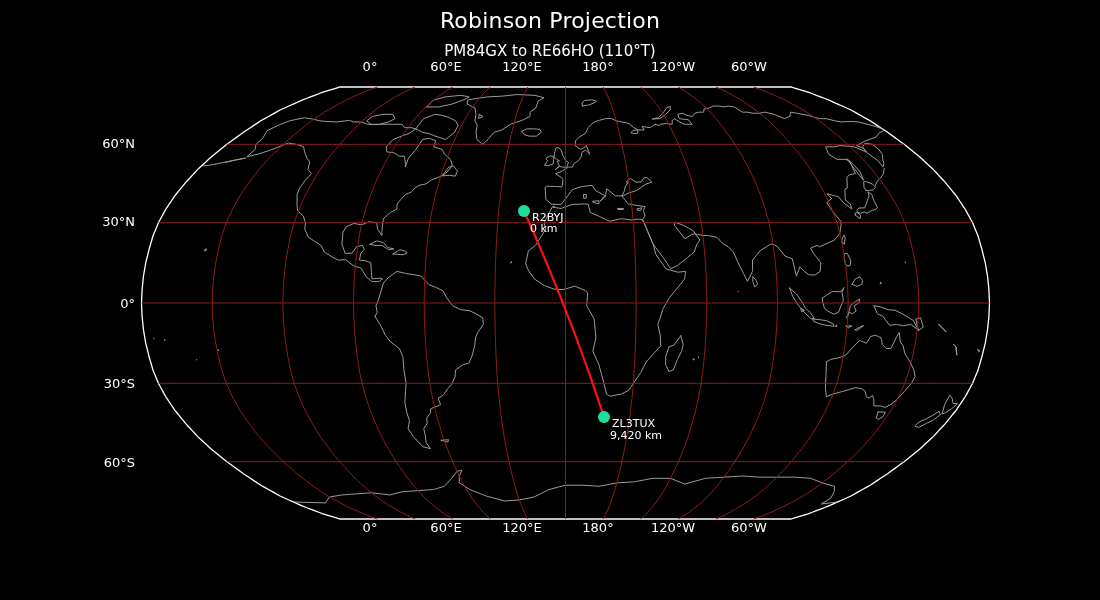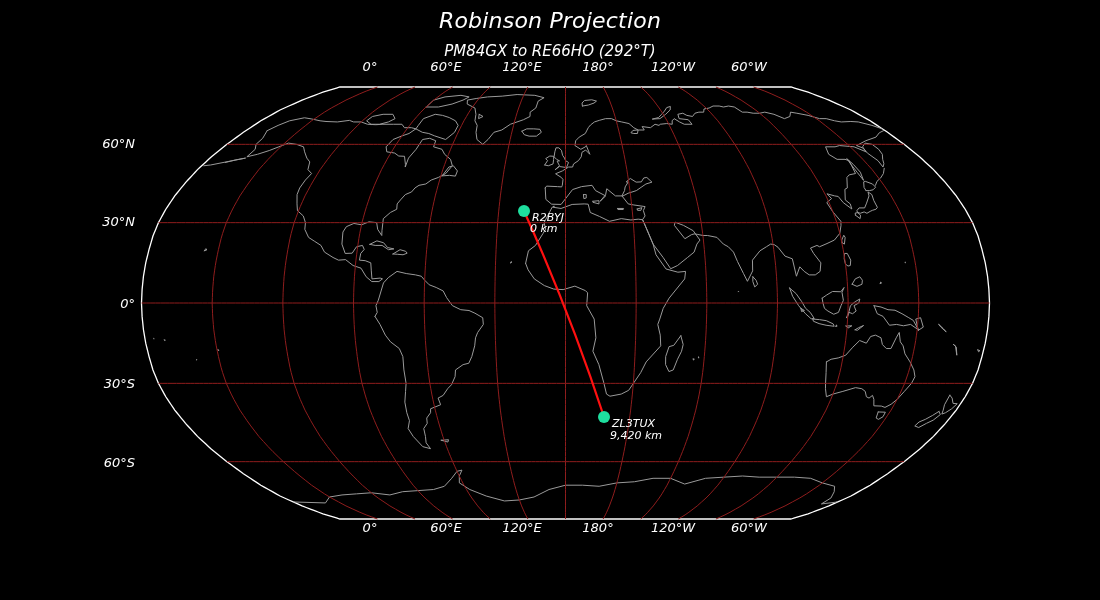--- a/index.html
+++ b/index.html
@@ -7,21 +7,20 @@
     padding: 0;
     background: #000000;
   }
   #root {
     position: relative;
     width: 1100px;
     height: 600px;
     background: #000000;
     overflow: hidden;
     font-family: "DejaVu Sans", sans-serif;
-    font-style: italic;
   }
   .title {
     position: absolute;
     left: 0;
     top: 8px;
     width: 1100px;
     text-align: center;
     color: #ffffff;
     font-size: 22px;
     letter-spacing: 0.2px;
@@ -55,21 +54,21 @@
     font-size: 11px;
     text-anchor: start;
   }
 </style>
 </head>
 <body>
 
 <div id="root">
 
   <div class="title">Robinson Projection</div>
-  <div class="subtitle">PM84GX to RE66HO (292°T)</div>
+  <div class="subtitle">PM84GX to RE66HO (110°T)</div>
 
   <svg class="mapsvg" viewBox="0 0 1100 600">
     <defs>
       <clipPath id="mapclip">
           <path id="boundpath2" d="M 791.15 519 L 794.54 517.97 L 797.94 516.94 L 801.33 515.9 L 804.72 514.87 L 808.11 513.84 L 812.28 512.25 L 816.44 510.67 L 820.6 509.08 L 824.77 507.5 L 828.93 505.91 L 833.33 503.93 L 837.73 501.95 L 842.13 499.97 L 846.54 498 L 850.94 496.02 L 854.79 493.85 L 858.64 491.69 L 862.49 489.52 L 866.34 487.36 L 870.19 485.2 L 873.67 482.9 L 877.16 480.6 L 880.64 478.3 L 884.13 476 L 887.61 473.7 L 890.91 471.3 L 894.21 468.89 L 897.51 466.49 L 900.81 464.08 L 904.11 461.67 L 907.19 459.18 L 910.28 456.69 L 913.37 454.2 L 916.45 451.7 L 919.54 449.21 L 922.33 446.65 L 925.12 444.09 L 927.91 441.53 L 930.7 438.96 L 933.49 436.4 L 935.89 433.79 L 938.29 431.17 L 940.69 428.56 L 943.09 425.95 L 945.49 423.33 L 947.64 420.69 L 949.8 418.04 L 951.95 415.39 L 954.1 412.74 L 956.26 410.09 L 958.05 407.42 L 959.84 404.75 L 961.63 402.08 L 963.42 399.41 L 965.2 396.74 L 966.67 394.07 L 968.14 391.39 L 969.61 388.71 L 971.07 386.03 L 972.54 383.35 L 973.64 380.67 L 974.74 378 L 975.85 375.32 L 976.95 372.64 L 978.05 369.96 L 978.83 367.28 L 979.61 364.6 L 980.39 361.92 L 981.17 359.25 L 981.95 356.57 L 982.61 353.89 L 983.28 351.21 L 983.94 348.53 L 984.6 345.85 L 985.26 343.18 L 985.72 340.5 L 986.18 337.82 L 986.63 335.14 L 987.09 332.46 L 987.55 329.78 L 987.82 327.11 L 988.09 324.43 L 988.36 321.75 L 988.64 319.07 L 988.91 316.39 L 989.03 313.71 L 989.14 311.04 L 989.26 308.36 L 989.38 305.68 L 989.5 303 L 989.38 300.32 L 989.26 297.64 L 989.14 294.96 L 989.03 292.29 L 988.91 289.61 L 988.64 286.93 L 988.36 284.25 L 988.09 281.57 L 987.82 278.89 L 987.55 276.22 L 987.09 273.54 L 986.63 270.86 L 986.18 268.18 L 985.72 265.5 L 985.26 262.82 L 984.6 260.15 L 983.94 257.47 L 983.28 254.79 L 982.61 252.11 L 981.95 249.43 L 981.17 246.75 L 980.39 244.08 L 979.61 241.4 L 978.83 238.72 L 978.05 236.04 L 976.95 233.36 L 975.85 230.68 L 974.74 228 L 973.64 225.33 L 972.54 222.65 L 971.07 219.97 L 969.61 217.29 L 968.14 214.61 L 966.67 211.93 L 965.2 209.26 L 963.42 206.59 L 961.63 203.92 L 959.84 201.25 L 958.05 198.58 L 956.26 195.91 L 954.1 193.26 L 951.95 190.61 L 949.8 187.96 L 947.64 185.31 L 945.49 182.67 L 943.09 180.05 L 940.69 177.44 L 938.29 174.83 L 935.89 172.21 L 933.49 169.6 L 930.7 167.04 L 927.91 164.47 L 925.12 161.91 L 922.33 159.35 L 919.54 156.79 L 916.45 154.3 L 913.37 151.8 L 910.28 149.31 L 907.19 146.82 L 904.11 144.33 L 900.81 141.92 L 897.51 139.51 L 894.21 137.11 L 890.91 134.7 L 887.61 132.3 L 884.13 130 L 880.64 127.7 L 877.16 125.4 L 873.67 123.1 L 870.19 120.8 L 866.34 118.64 L 862.49 116.48 L 858.64 114.31 L 854.79 112.15 L 850.94 109.98 L 846.54 108 L 842.13 106.03 L 837.73 104.05 L 833.33 102.07 L 828.93 100.09 L 824.77 98.5 L 820.6 96.92 L 816.44 95.33 L 812.28 93.75 L 808.11 92.16 L 804.72 91.13 L 801.33 90.1 L 797.94 89.06 L 794.54 88.03 L 791.15 87 L 339.85 87 L 336.46 88.03 L 333.06 89.06 L 329.67 90.1 L 326.28 91.13 L 322.89 92.16 L 318.72 93.75 L 314.56 95.33 L 310.4 96.92 L 306.23 98.5 L 302.07 100.09 L 297.67 102.07 L 293.27 104.05 L 288.87 106.03 L 284.46 108 L 280.06 109.98 L 276.21 112.15 L 272.36 114.31 L 268.51 116.48 L 264.66 118.64 L 260.81 120.8 L 257.33 123.1 L 253.84 125.4 L 250.36 127.7 L 246.87 130 L 243.39 132.3 L 240.09 134.7 L 236.79 137.11 L 233.49 139.51 L 230.19 141.92 L 226.89 144.33 L 223.81 146.82 L 220.72 149.31 L 217.63 151.8 L 214.55 154.3 L 211.46 156.79 L 208.67 159.35 L 205.88 161.91 L 203.09 164.47 L 200.3 167.04 L 197.51 169.6 L 195.11 172.21 L 192.71 174.83 L 190.31 177.44 L 187.91 180.05 L 185.51 182.67 L 183.36 185.31 L 181.2 187.96 L 179.05 190.61 L 176.9 193.26 L 174.74 195.91 L 172.95 198.58 L 171.16 201.25 L 169.37 203.92 L 167.58 206.59 L 165.8 209.26 L 164.33 211.93 L 162.86 214.61 L 161.39 217.29 L 159.93 219.97 L 158.46 222.65 L 157.36 225.33 L 156.26 228 L 155.15 230.68 L 154.05 233.36 L 152.95 236.04 L 152.17 238.72 L 151.39 241.4 L 150.61 244.08 L 149.83 246.75 L 149.05 249.43 L 148.39 252.11 L 147.72 254.79 L 147.06 257.47 L 146.4 260.15 L 145.74 262.82 L 145.28 265.5 L 144.82 268.18 L 144.37 270.86 L 143.91 273.54 L 143.45 276.22 L 143.18 278.89 L 142.91 281.57 L 142.64 284.25 L 142.36 286.93 L 142.09 289.61 L 141.97 292.29 L 141.86 294.96 L 141.74 297.64 L 141.62 300.32 L 141.5 303 L 141.62 305.68 L 141.74 308.36 L 141.86 311.04 L 141.97 313.71 L 142.09 316.39 L 142.36 319.07 L 142.64 321.75 L 142.91 324.43 L 143.18 327.11 L 143.45 329.78 L 143.91 332.46 L 144.37 335.14 L 144.82 337.82 L 145.28 340.5 L 145.74 343.18 L 146.4 345.85 L 147.06 348.53 L 147.72 351.21 L 148.39 353.89 L 149.05 356.57 L 149.83 359.25 L 150.61 361.92 L 151.39 364.6 L 152.17 367.28 L 152.95 369.96 L 154.05 372.64 L 155.15 375.32 L 156.26 378 L 157.36 380.67 L 158.46 383.35 L 159.93 386.03 L 161.39 388.71 L 162.86 391.39 L 164.33 394.07 L 165.8 396.74 L 167.58 399.41 L 169.37 402.08 L 171.16 404.75 L 172.95 407.42 L 174.74 410.09 L 176.9 412.74 L 179.05 415.39 L 181.2 418.04 L 183.36 420.69 L 185.51 423.33 L 187.91 425.95 L 190.31 428.56 L 192.71 431.17 L 195.11 433.79 L 197.51 436.4 L 200.3 438.96 L 203.09 441.53 L 205.88 444.09 L 208.67 446.65 L 211.46 449.21 L 214.55 451.7 L 217.63 454.2 L 220.72 456.69 L 223.81 459.18 L 226.89 461.67 L 230.19 464.08 L 233.49 466.49 L 236.79 468.89 L 240.09 471.3 L 243.39 473.7 L 246.87 476 L 250.36 478.3 L 253.84 480.6 L 257.33 482.9 L 260.81 485.2 L 264.66 487.36 L 268.51 489.52 L 272.36 491.69 L 276.21 493.85 L 280.06 496.02 L 284.46 498 L 288.87 499.97 L 293.27 501.95 L 297.67 503.93 L 302.07 505.91 L 306.23 507.5 L 310.4 509.08 L 314.56 510.67 L 318.72 512.25 L 322.89 513.84 L 326.28 514.87 L 329.67 515.9 L 333.06 516.94 L 336.46 517.97 L 339.85 519 Z"></path>
         </clipPath>
     </defs>
 
     <g>
       <path id="boundpath" fill="none" stroke="#ffffff" stroke-width="1.3" d="M 791.15 519 L 794.54 517.97 L 797.94 516.94 L 801.33 515.9 L 804.72 514.87 L 808.11 513.84 L 812.28 512.25 L 816.44 510.67 L 820.6 509.08 L 824.77 507.5 L 828.93 505.91 L 833.33 503.93 L 837.73 501.95 L 842.13 499.97 L 846.54 498 L 850.94 496.02 L 854.79 493.85 L 858.64 491.69 L 862.49 489.52 L 866.34 487.36 L 870.19 485.2 L 873.67 482.9 L 877.16 480.6 L 880.64 478.3 L 884.13 476 L 887.61 473.7 L 890.91 471.3 L 894.21 468.89 L 897.51 466.49 L 900.81 464.08 L 904.11 461.67 L 907.19 459.18 L 910.28 456.69 L 913.37 454.2 L 916.45 451.7 L 919.54 449.21 L 922.33 446.65 L 925.12 444.09 L 927.91 441.53 L 930.7 438.96 L 933.49 436.4 L 935.89 433.79 L 938.29 431.17 L 940.69 428.56 L 943.09 425.95 L 945.49 423.33 L 947.64 420.69 L 949.8 418.04 L 951.95 415.39 L 954.1 412.74 L 956.26 410.09 L 958.05 407.42 L 959.84 404.75 L 961.63 402.08 L 963.42 399.41 L 965.2 396.74 L 966.67 394.07 L 968.14 391.39 L 969.61 388.71 L 971.07 386.03 L 972.54 383.35 L 973.64 380.67 L 974.74 378 L 975.85 375.32 L 976.95 372.64 L 978.05 369.96 L 978.83 367.28 L 979.61 364.6 L 980.39 361.92 L 981.17 359.25 L 981.95 356.57 L 982.61 353.89 L 983.28 351.21 L 983.94 348.53 L 984.6 345.85 L 985.26 343.18 L 985.72 340.5 L 986.18 337.82 L 986.63 335.14 L 987.09 332.46 L 987.55 329.78 L 987.82 327.11 L 988.09 324.43 L 988.36 321.75 L 988.64 319.07 L 988.91 316.39 L 989.03 313.71 L 989.14 311.04 L 989.26 308.36 L 989.38 305.68 L 989.5 303 L 989.38 300.32 L 989.26 297.64 L 989.14 294.96 L 989.03 292.29 L 988.91 289.61 L 988.64 286.93 L 988.36 284.25 L 988.09 281.57 L 987.82 278.89 L 987.55 276.22 L 987.09 273.54 L 986.63 270.86 L 986.18 268.18 L 985.72 265.5 L 985.26 262.82 L 984.6 260.15 L 983.94 257.47 L 983.28 254.79 L 982.61 252.11 L 981.95 249.43 L 981.17 246.75 L 980.39 244.08 L 979.61 241.4 L 978.83 238.72 L 978.05 236.04 L 976.95 233.36 L 975.85 230.68 L 974.74 228 L 973.64 225.33 L 972.54 222.65 L 971.07 219.97 L 969.61 217.29 L 968.14 214.61 L 966.67 211.93 L 965.2 209.26 L 963.42 206.59 L 961.63 203.92 L 959.84 201.25 L 958.05 198.58 L 956.26 195.91 L 954.1 193.26 L 951.95 190.61 L 949.8 187.96 L 947.64 185.31 L 945.49 182.67 L 943.09 180.05 L 940.69 177.44 L 938.29 174.83 L 935.89 172.21 L 933.49 169.6 L 930.7 167.04 L 927.91 164.47 L 925.12 161.91 L 922.33 159.35 L 919.54 156.79 L 916.45 154.3 L 913.37 151.8 L 910.28 149.31 L 907.19 146.82 L 904.11 144.33 L 900.81 141.92 L 897.51 139.51 L 894.21 137.11 L 890.91 134.7 L 887.61 132.3 L 884.13 130 L 880.64 127.7 L 877.16 125.4 L 873.67 123.1 L 870.19 120.8 L 866.34 118.64 L 862.49 116.48 L 858.64 114.31 L 854.79 112.15 L 850.94 109.98 L 846.54 108 L 842.13 106.03 L 837.73 104.05 L 833.33 102.07 L 828.93 100.09 L 824.77 98.5 L 820.6 96.92 L 816.44 95.33 L 812.28 93.75 L 808.11 92.16 L 804.72 91.13 L 801.33 90.1 L 797.94 89.06 L 794.54 88.03 L 791.15 87 L 339.85 87 L 336.46 88.03 L 333.06 89.06 L 329.67 90.1 L 326.28 91.13 L 322.89 92.16 L 318.72 93.75 L 314.56 95.33 L 310.4 96.92 L 306.23 98.5 L 302.07 100.09 L 297.67 102.07 L 293.27 104.05 L 288.87 106.03 L 284.46 108 L 280.06 109.98 L 276.21 112.15 L 272.36 114.31 L 268.51 116.48 L 264.66 118.64 L 260.81 120.8 L 257.33 123.1 L 253.84 125.4 L 250.36 127.7 L 246.87 130 L 243.39 132.3 L 240.09 134.7 L 236.79 137.11 L 233.49 139.51 L 230.19 141.92 L 226.89 144.33 L 223.81 146.82 L 220.72 149.31 L 217.63 151.8 L 214.55 154.3 L 211.46 156.79 L 208.67 159.35 L 205.88 161.91 L 203.09 164.47 L 200.3 167.04 L 197.51 169.6 L 195.11 172.21 L 192.71 174.83 L 190.31 177.44 L 187.91 180.05 L 185.51 182.67 L 183.36 185.31 L 181.2 187.96 L 179.05 190.61 L 176.9 193.26 L 174.74 195.91 L 172.95 198.58 L 171.16 201.25 L 169.37 203.92 L 167.58 206.59 L 165.8 209.26 L 164.33 211.93 L 162.86 214.61 L 161.39 217.29 L 159.93 219.97 L 158.46 222.65 L 157.36 225.33 L 156.26 228 L 155.15 230.68 L 154.05 233.36 L 152.95 236.04 L 152.17 238.72 L 151.39 241.4 L 150.61 244.08 L 149.83 246.75 L 149.05 249.43 L 148.39 252.11 L 147.72 254.79 L 147.06 257.47 L 146.4 260.15 L 145.74 262.82 L 145.28 265.5 L 144.82 268.18 L 144.37 270.86 L 143.91 273.54 L 143.45 276.22 L 143.18 278.89 L 142.91 281.57 L 142.64 284.25 L 142.36 286.93 L 142.09 289.61 L 141.97 292.29 L 141.86 294.96 L 141.74 297.64 L 141.62 300.32 L 141.5 303 L 141.62 305.68 L 141.74 308.36 L 141.86 311.04 L 141.97 313.71 L 142.09 316.39 L 142.36 319.07 L 142.64 321.75 L 142.91 324.43 L 143.18 327.11 L 143.45 329.78 L 143.91 332.46 L 144.37 335.14 L 144.82 337.82 L 145.28 340.5 L 145.74 343.18 L 146.4 345.85 L 147.06 348.53 L 147.72 351.21 L 148.39 353.89 L 149.05 356.57 L 149.83 359.25 L 150.61 361.92 L 151.39 364.6 L 152.17 367.28 L 152.95 369.96 L 154.05 372.64 L 155.15 375.32 L 156.26 378 L 157.36 380.67 L 158.46 383.35 L 159.93 386.03 L 161.39 388.71 L 162.86 391.39 L 164.33 394.07 L 165.8 396.74 L 167.58 399.41 L 169.37 402.08 L 171.16 404.75 L 172.95 407.42 L 174.74 410.09 L 176.9 412.74 L 179.05 415.39 L 181.2 418.04 L 183.36 420.69 L 185.51 423.33 L 187.91 425.95 L 190.31 428.56 L 192.71 431.17 L 195.11 433.79 L 197.51 436.4 L 200.3 438.96 L 203.09 441.53 L 205.88 444.09 L 208.67 446.65 L 211.46 449.21 L 214.55 451.7 L 217.63 454.2 L 220.72 456.69 L 223.81 459.18 L 226.89 461.67 L 230.19 464.08 L 233.49 466.49 L 236.79 468.89 L 240.09 471.3 L 243.39 473.7 L 246.87 476 L 250.36 478.3 L 253.84 480.6 L 257.33 482.9 L 260.81 485.2 L 264.66 487.36 L 268.51 489.52 L 272.36 491.69 L 276.21 493.85 L 280.06 496.02 L 284.46 498 L 288.87 499.97 L 293.27 501.95 L 297.67 503.93 L 302.07 505.91 L 306.23 507.5 L 310.4 509.08 L 314.56 510.67 L 318.72 512.25 L 322.89 513.84 L 326.28 514.87 L 329.67 515.9 L 333.06 516.94 L 336.46 517.97 L 339.85 519 Z"></path>

